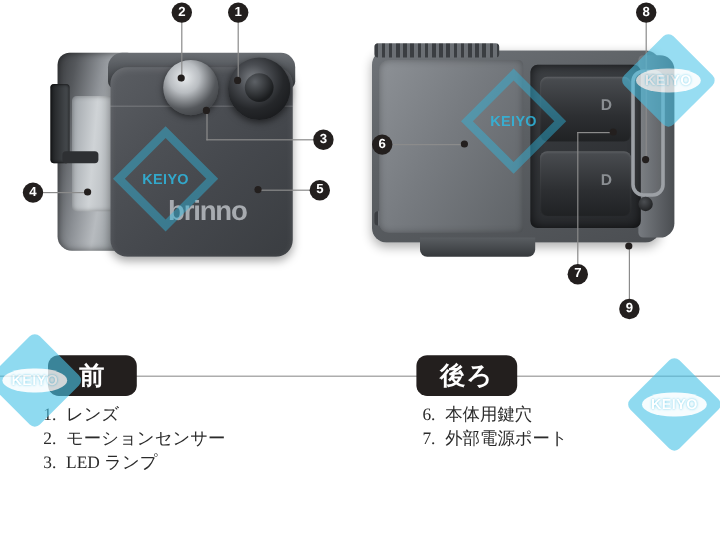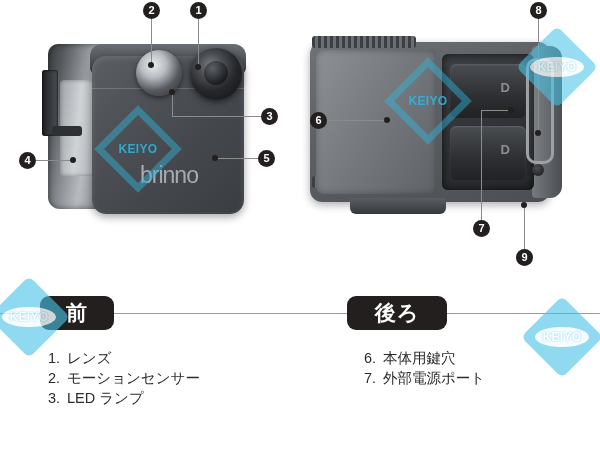--- a/index.html
+++ b/index.html
@@ -31,21 +31,21 @@
   .cf-dome{position:absolute;border-radius:50%;}
   .cf-dome.sensor{left:88px;top:16px;width:46px;height:46px;
       background:radial-gradient(circle at 38% 32%,#e9ecee 0%,#b9bdc1 30%,#55585c 62%,#2b2d30 100%);
       box-shadow:0 2px 5px rgba(0,0,0,.5);}
   .cf-dome.lens{left:142px;top:14px;width:52px;height:52px;
       background:radial-gradient(circle at 40% 34%,#7d8186 0%,#4a4d52 26%,#25272a 55%,#101113 100%);
       box-shadow:0 2px 6px rgba(0,0,0,.55);}
   .cf-dome.lens::after{content:"";position:absolute;left:14px;top:13px;width:24px;height:24px;
       border-radius:50%;background:radial-gradient(circle at 35% 30%,#5d6166,#1b1d1f 70%);}
   .cf-brand{position:absolute;left:92px;top:128px;font-size:23px;color:#b9bdc2;
-      letter-spacing:-1px;font-weight:400;opacity:.85;}
+      letter-spacing:-1px;font-weight:700;opacity:.85;}
   .cf-seam{position:absolute;left:44px;top:54px;width:152px;height:1px;background:rgba(255,255,255,.18);}
 
   
   .cam-rear{position:absolute;left:310px;top:28px;width:250px;height:200px;}
   .cr-body{position:absolute;left:0;top:14px;width:240px;height:160px;
       background:linear-gradient(160deg,#6f7378 0%,#5d6165 40%,#4b4e52 100%);
       border-radius:12px;box-shadow:0 3px 9px rgba(0,0,0,.32);}
   .cr-door{position:absolute;left:6px;top:22px;width:120px;height:144px;
       background:linear-gradient(120deg,#8d9196 0%,#777b80 45%,#5f6367 100%);
       border-radius:8px 4px 4px 8px;box-shadow:inset 0 0 6px rgba(0,0,0,.3);}
@@ -88,26 +88,26 @@
   .wm.ghost .dia{opacity:.45;background:none;border:7px solid #2fb8e0;border-radius:0;}
   .wm.ghost .band{background:none;}
   .wm.ghost .txt{color:#2fb8e0;text-shadow:none;opacity:.85;}
 
   
   .rule{position:absolute;left:0;top:313px;width:600px;height:1px;background:#9a9a9a;z-index:1;}
   .badge{position:absolute;top:296px;height:34px;background:#231f1e;border-radius:9px;
       color:#fff;display:flex;align-items:center;justify-content:center;
       font-size:21px;font-weight:700;z-index:3;letter-spacing:1px;}
   .badge.front{left:40px;width:74px;}
-  .badge.rear{left:347px;width:100px;}
+  .badge.rear{left:347px;width:84px;}
 
   .legend{position:absolute;top:336px;font-size:14.5px;color:#2b2b2b;line-height:20px;z-index:3;}
   .legend.left{left:36px;} .legend.right{left:352px;}
   .legend li{list-style:none;white-space:nowrap;}
-  .legend ol{margin:12px;padding:0;}
+  .legend ol{margin:0;padding:0;font-family:Liberation Serif, serif;}
   .legend .num{display:inline-block;width:19px;}
 </style>
 </head>
 <body>
 
 <div id="stage">
 
   <div class="photo cam-front">
     <div class="cf-side"></div>
     <div class="cf-mount"></div>

